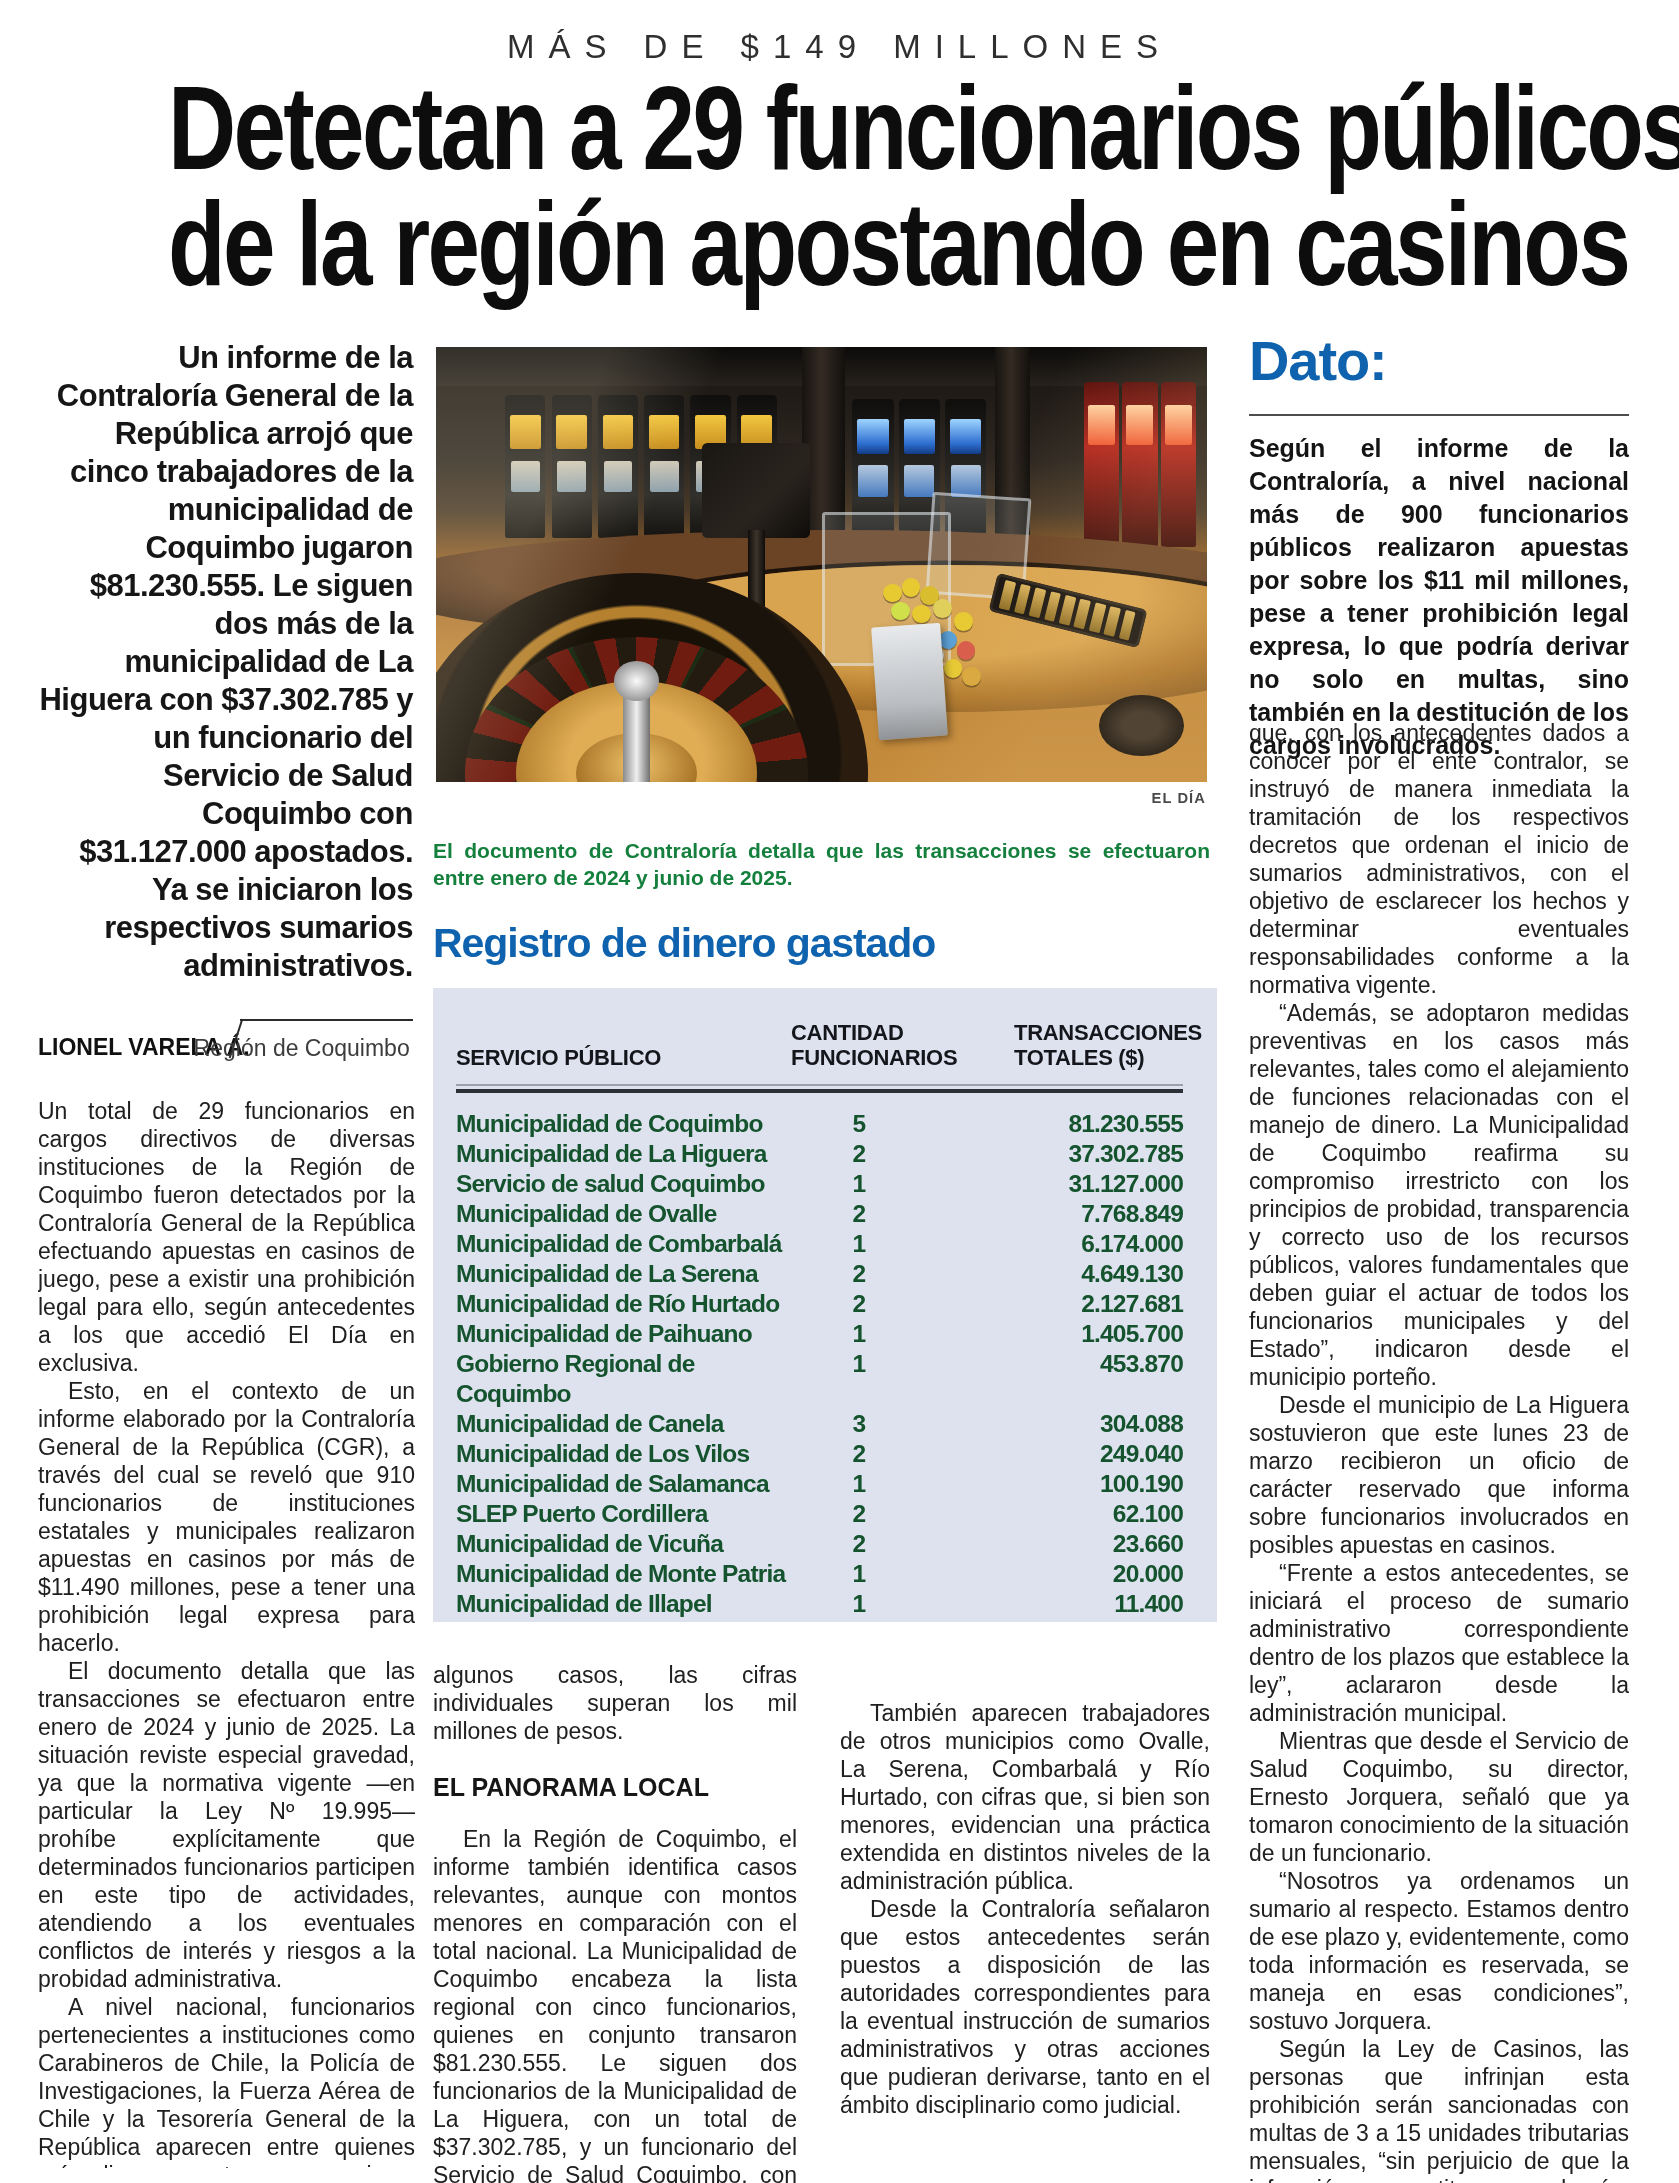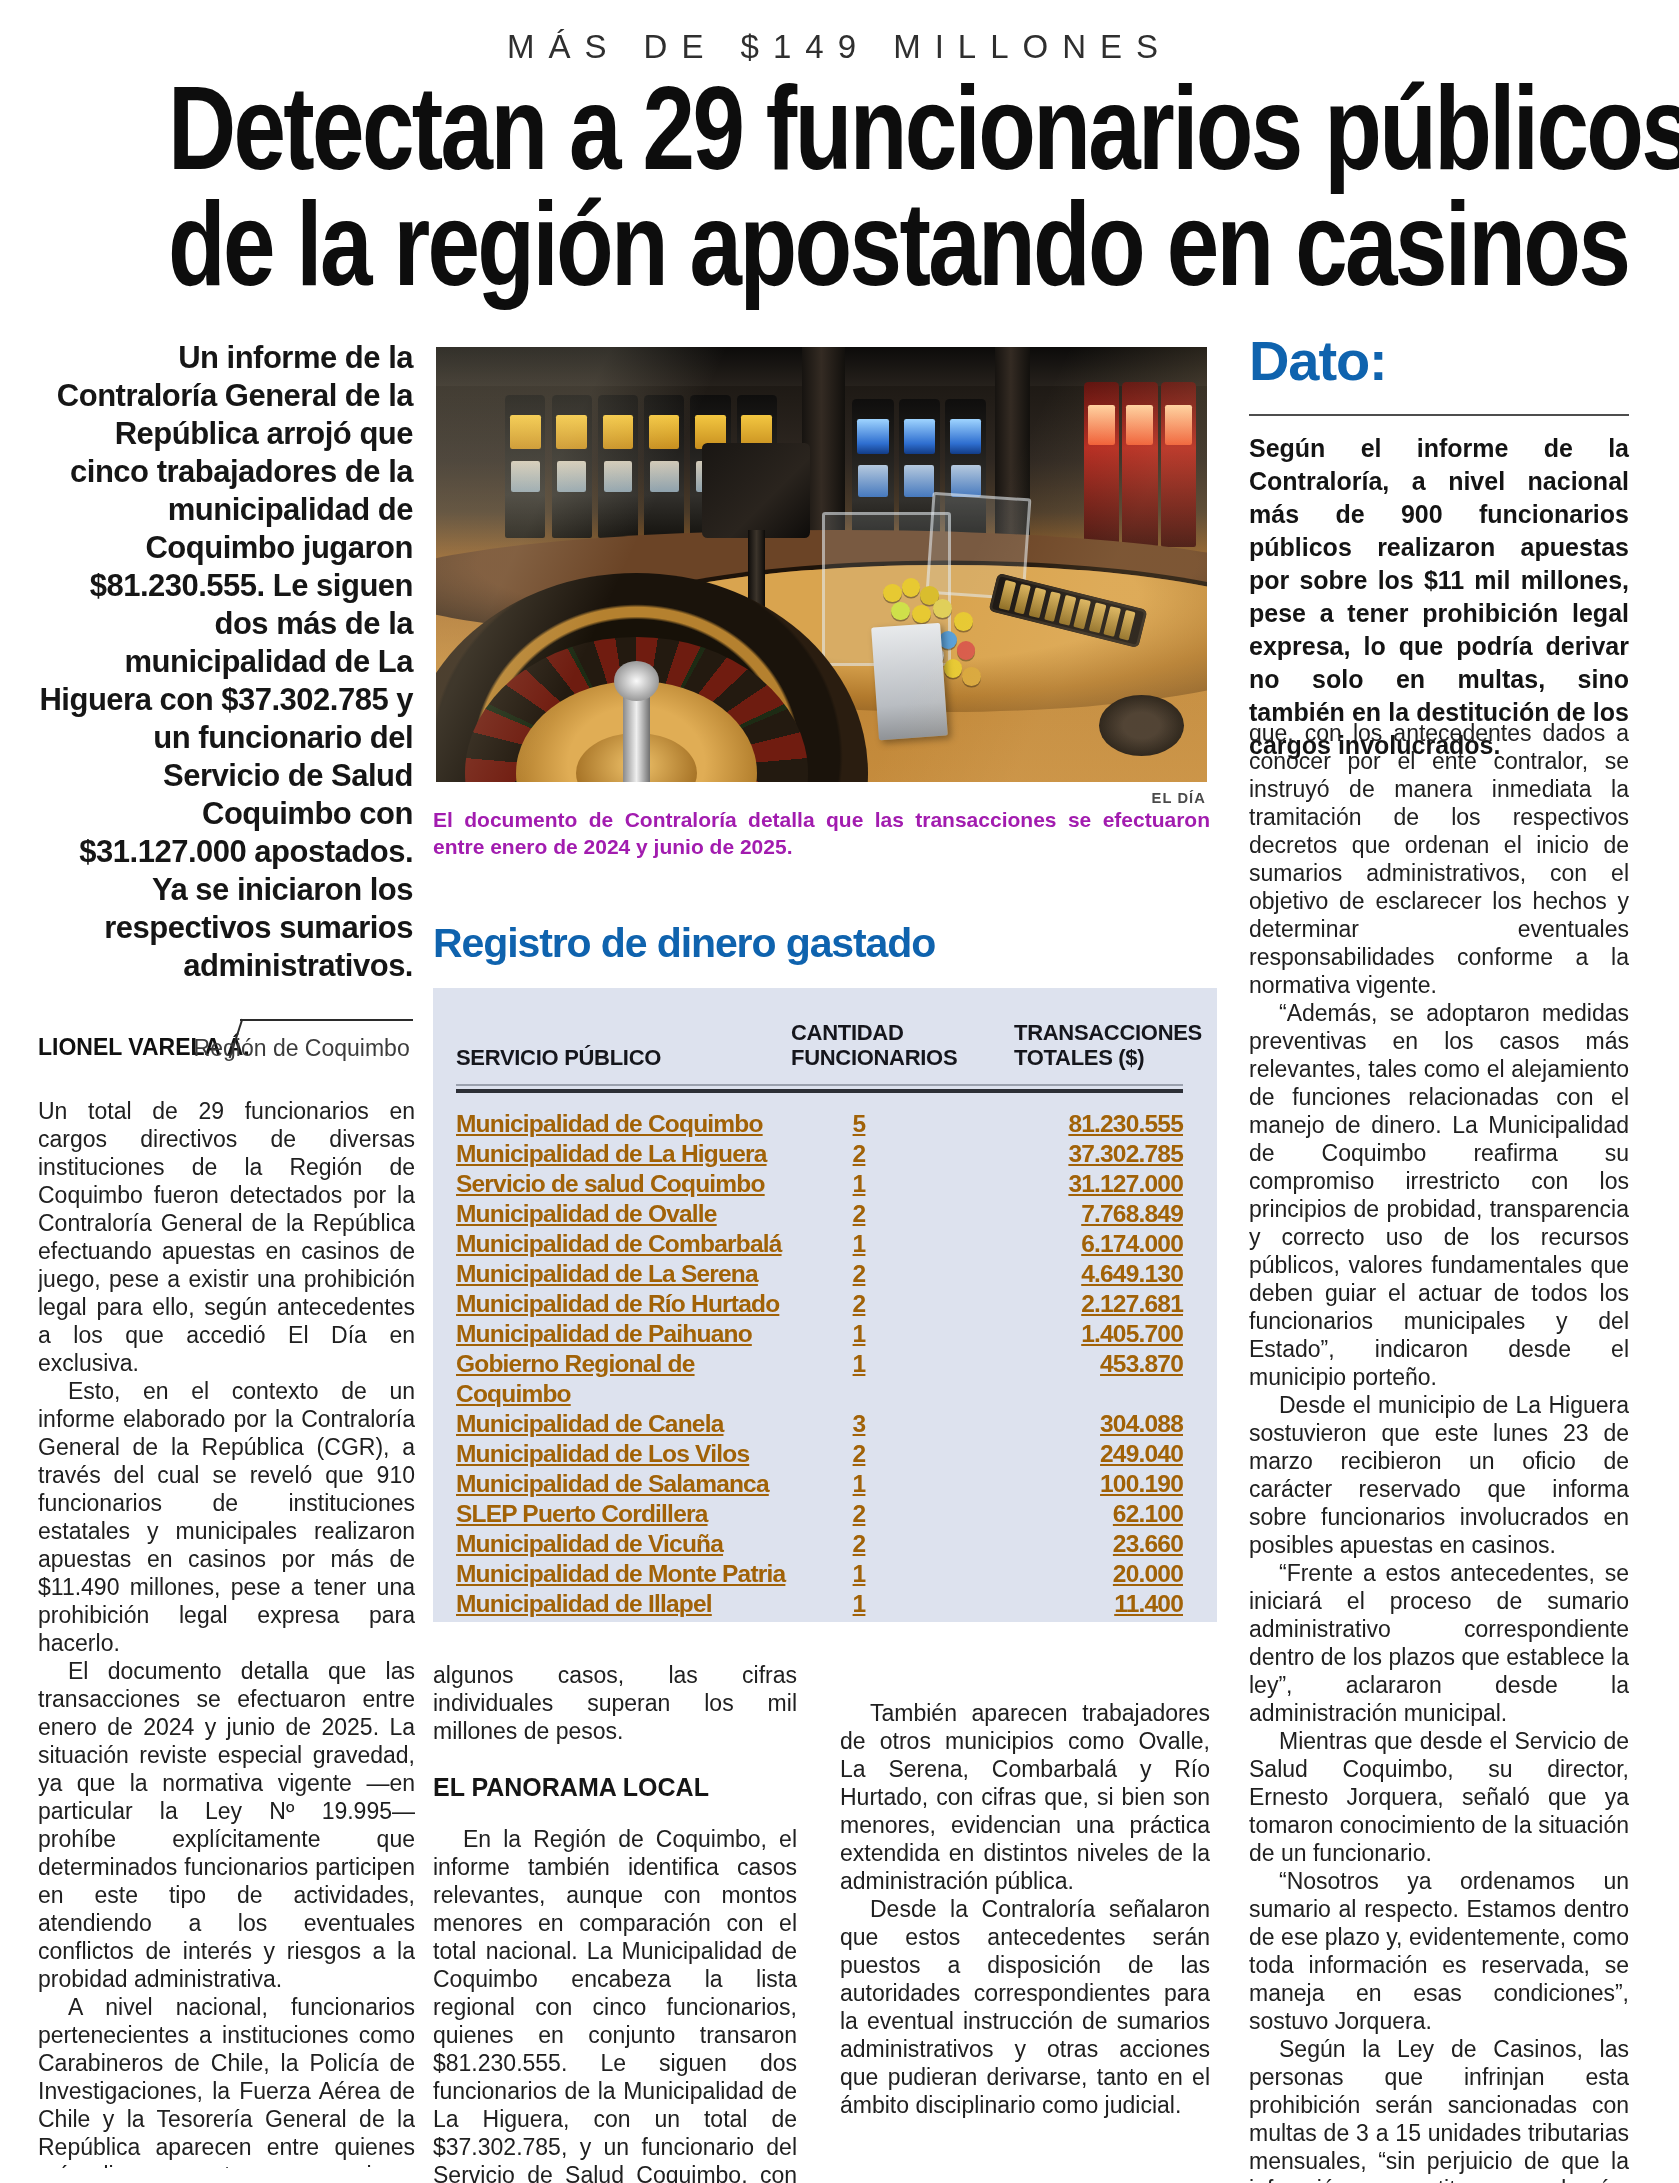--- a/index.html
+++ b/index.html
@@ -78,39 +78,39 @@
   .tray{left:72%;top:56%;width:20%;height:9%;background:#161210;border-radius:5.5px;transform:rotate(14deg);
     box-shadow:inset 0 0 0 2.7px #2c251d;overflow:hidden;}
   .tray i{position:absolute;top:14%;width:7%;height:72%;background:linear-gradient(#d9b35c,#8a6a22);border-radius:1.6px;}
   .puck{left:86%;top:80%;width:11%;height:14%;border-radius:50%;background:radial-gradient(#3a2f26 30%,#15100c 70%);}
   .glow{left:0;top:0;width:100%;height:100%;background:linear-gradient(115deg,rgba(255,244,210,.16) 0 18%,transparent 30% 65%,rgba(255,220,160,.12) 80%);}
   .credit{
     position:absolute;left:433px;top:790px;width:773px;text-align:right;
     font-size:14.7px;font-weight:700;letter-spacing:1.1px;color:#4a4a4a;
   }
   .caption{
-    position:absolute;left:433px;top:806px;width:777px;
-    font-size:21px;line-height:27px;font-weight:700;color:#a21caf;text-align:justify;
+    position:absolute;left:433px;top:837px;width:777px;
+    font-size:21px;line-height:27px;font-weight:700;color:#15803d;text-align:justify;
   }
   
   .table-title{position:absolute;left:433px;top:920px;font-size:41px;font-weight:700;letter-spacing:-1.1px;}
   .money-table{
     position:absolute;left:433px;top:988px;width:784px;height:634px;
     box-sizing:border-box;padding:32px 34px 0 23px;
   }
   .t-head{display:grid;grid-template-columns:1fr 136px 256px;align-items:end;
     font-size:22px;line-height:25px;font-weight:700;letter-spacing:-0.3px;color:#15161c;}
   .t-head .c2{text-align:center;}
   .t-head .c2 span{display:inline-block;text-align:left;max-width:136px;}
   .t-head .c3{text-align:right;}
   .t-head .c3 span{display:inline-block;text-align:left;max-width:169px;}
   .t-rule{margin-top:14px;border-top:2.2px solid #9aa0ad;border-bottom:4.9px solid #2c2f36;height:3.3px;}
   .t-rows{margin-top:15.3px;}
   .t-row{display:grid;grid-template-columns:1fr 136px 256px;
-    font-size:24.5px;line-height:30px;font-weight:700;letter-spacing:-0.8px;color:#a16207;text-decoration:underline;}
+    font-size:24.5px;line-height:30px;font-weight:700;letter-spacing:-0.8px;color:#14532d;}
   .t-row .c2{text-align:center;}
   .t-row .c3{text-align:right;}
   
   .col-midA{position:absolute;left:433px;top:1661px;width:364px;}
   .col-midB{position:absolute;left:840px;top:1661px;width:370px;height:522px;overflow:hidden;margin-top:38px;}
   .subhead{font-size:25px;font-weight:700;letter-spacing:0;color:#161616;margin:28px 0 24px 0;}
   .col-midA p.frag{text-indent:0;}
   
   .dato-title{position:absolute;left:1249px;top:328px;font-size:56px;font-weight:700;letter-spacing:-1.1px;}
   .dato-rule{position:absolute;left:1249px;top:414px;width:380px;border-top:2.2px solid #4d4d4d;}

